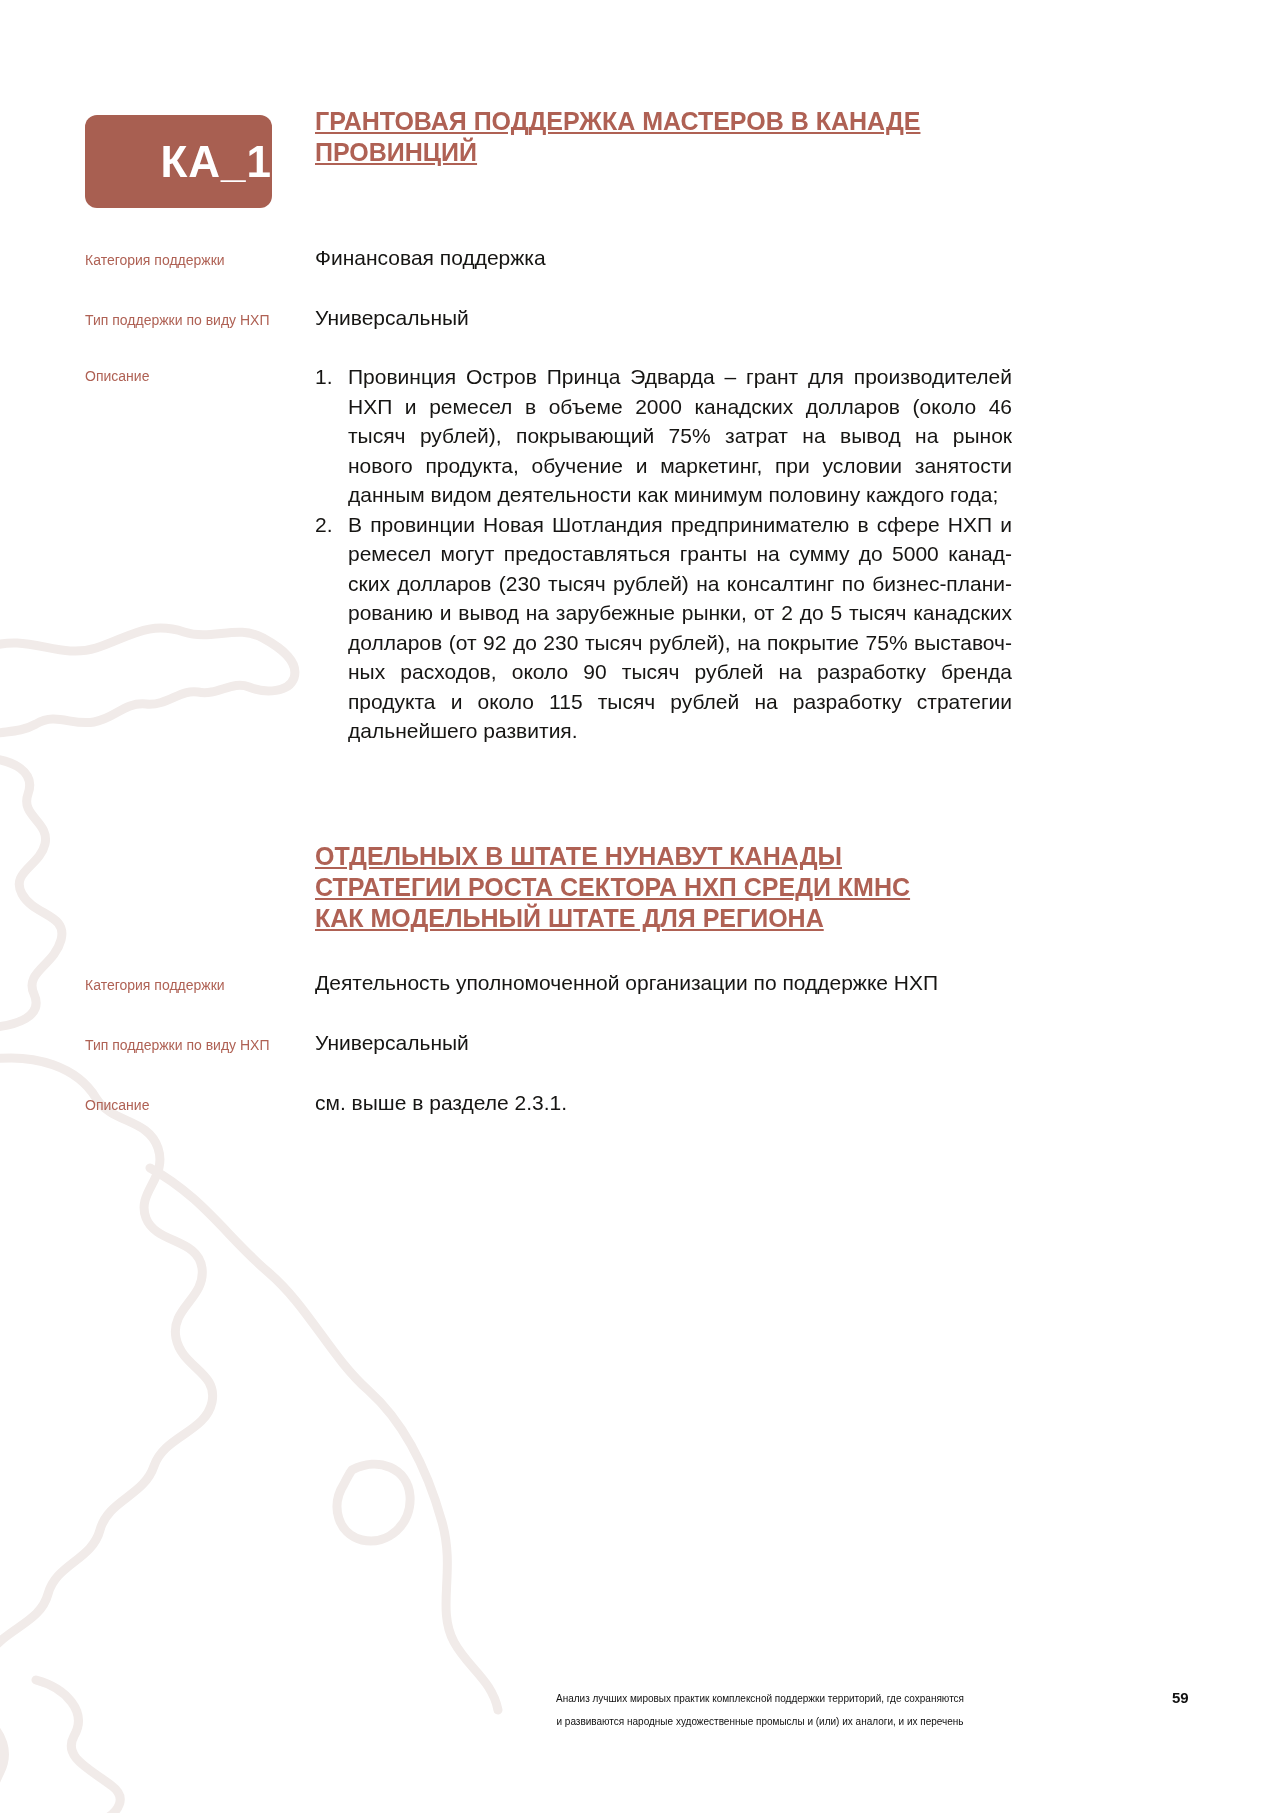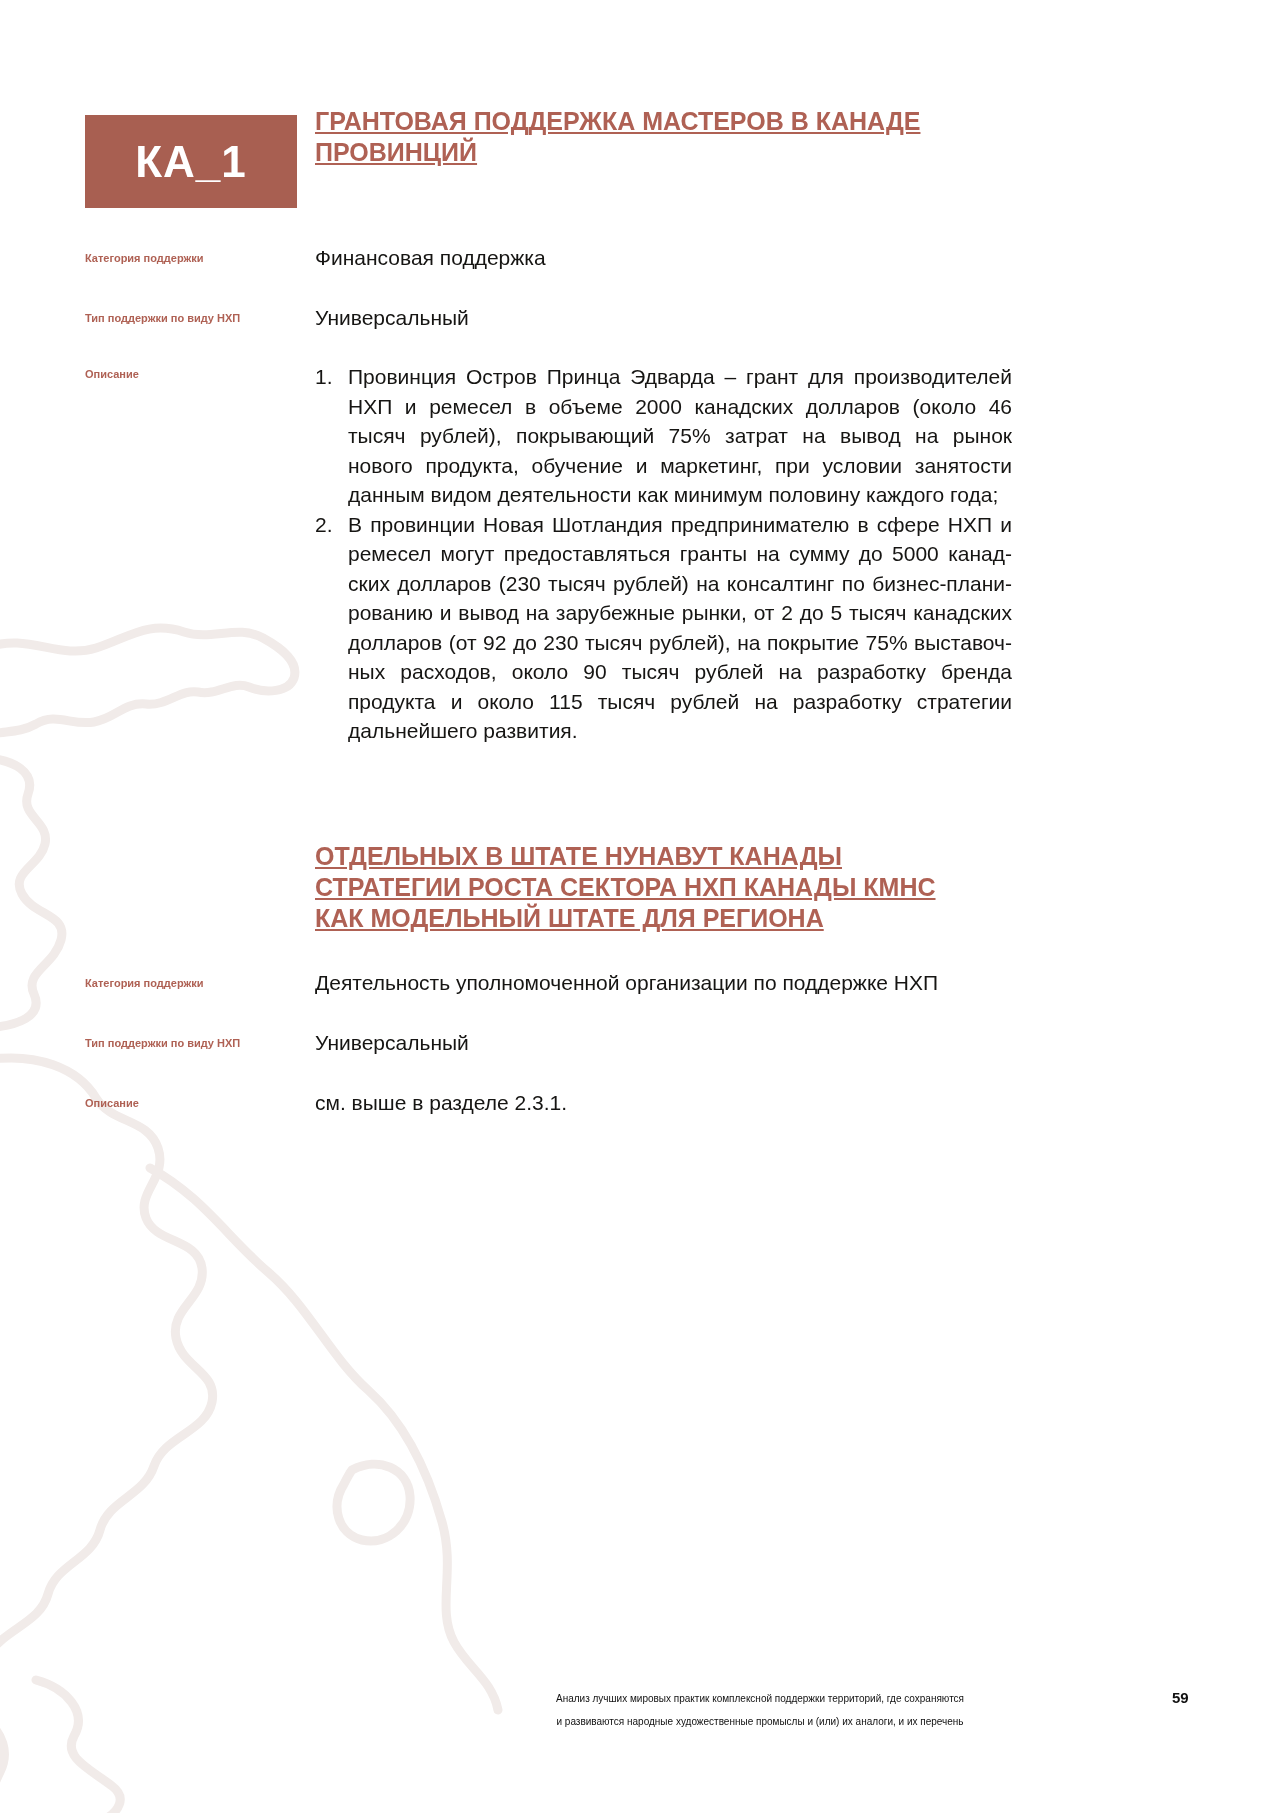--- a/index.html
+++ b/index.html
@@ -22,26 +22,27 @@
   .map-bg path {
     fill: none;
     stroke: #f1ebe9;
     stroke-width: 9;
     stroke-linecap: round;
     stroke-linejoin: round;
   }
   .code-box {
     position: absolute;
     left: 85px;
-    width: 212px;
+    width: 187px;
     height: 93px;
     background: #a85f51;
     display: flex;
     align-items: center;
-    justify-content: center;
+    justify-content: flex-end;
+    border-radius: 12px;
   }
   .code-text {
     color: #ffffff;
     font-weight: bold;
     font-size: 44px;
     letter-spacing: 1px;
   }
   .sec-title {
     position: absolute;
     left: 315px;
@@ -49,22 +50,22 @@
     font-weight: bold;
     font-size: 25px;
     line-height: 31px;
     white-space: nowrap;
     text-decoration: underline;
   }
   .label {
     position: absolute;
     left: 85px;
     color: #af6154;
-    font-weight: bold;
-    font-size: 11px;
+    font-weight: normal;
+    font-size: 14px;
     white-space: nowrap;
   }
   .value {
     position: absolute;
     left: 315px;
     color: #161513;
     font-size: 21px;
     white-space: nowrap;
   }
   .desc {
@@ -136,21 +137,21 @@
     </div>
     <div class="desc-item">
       <span class="num">2.</span>
       <span class="txt">В провинции Новая Шотландия предпринимателю в сфере НХП и ремесел могут предоставляться гранты на сумму до 5000 канад­ских долларов (230 тысяч рублей) на консалтинг по бизнес-плани­рованию и вывод на зарубежные рынки, от 2 до 5 тысяч канадских долларов (от 92 до 230 тысяч рублей), на покрытие 75% выставоч­ных расходов, около 90 тысяч рублей на разработку бренда продук­та и около 115 тысяч рублей на разработку стратегии дальнейшего развития.</span>
     </div>
   </div>
 
 
   <div class="sec-title" style="top:841px">
     <div>ОТДЕЛЬНЫХ В ШТАТЕ НУНАВУТ КАНАДЫ</div>
-    <div>СТРАТЕГИИ РОСТА СЕКТОРА НХП КАНАДЫ КМНС</div>
+    <div>СТРАТЕГИИ РОСТА СЕКТОРА НХП СРЕДИ КМНС</div>
     <div>КАК МОДЕЛЬНЫЙ ШТАТЕ ДЛЯ РЕГИОНА</div>
   </div>
 
   <div class="label" style="top:977px">Категория поддержки</div>
   <div class="value" style="top:971px">Деятельность уполномоченной организации по поддержке НХП</div>
 
   <div class="label" style="top:1037px">Тип поддержки по виду НХП</div>
   <div class="value" style="top:1031px">Универсальный</div>
 
   <div class="label" style="top:1097px">Описание</div>

